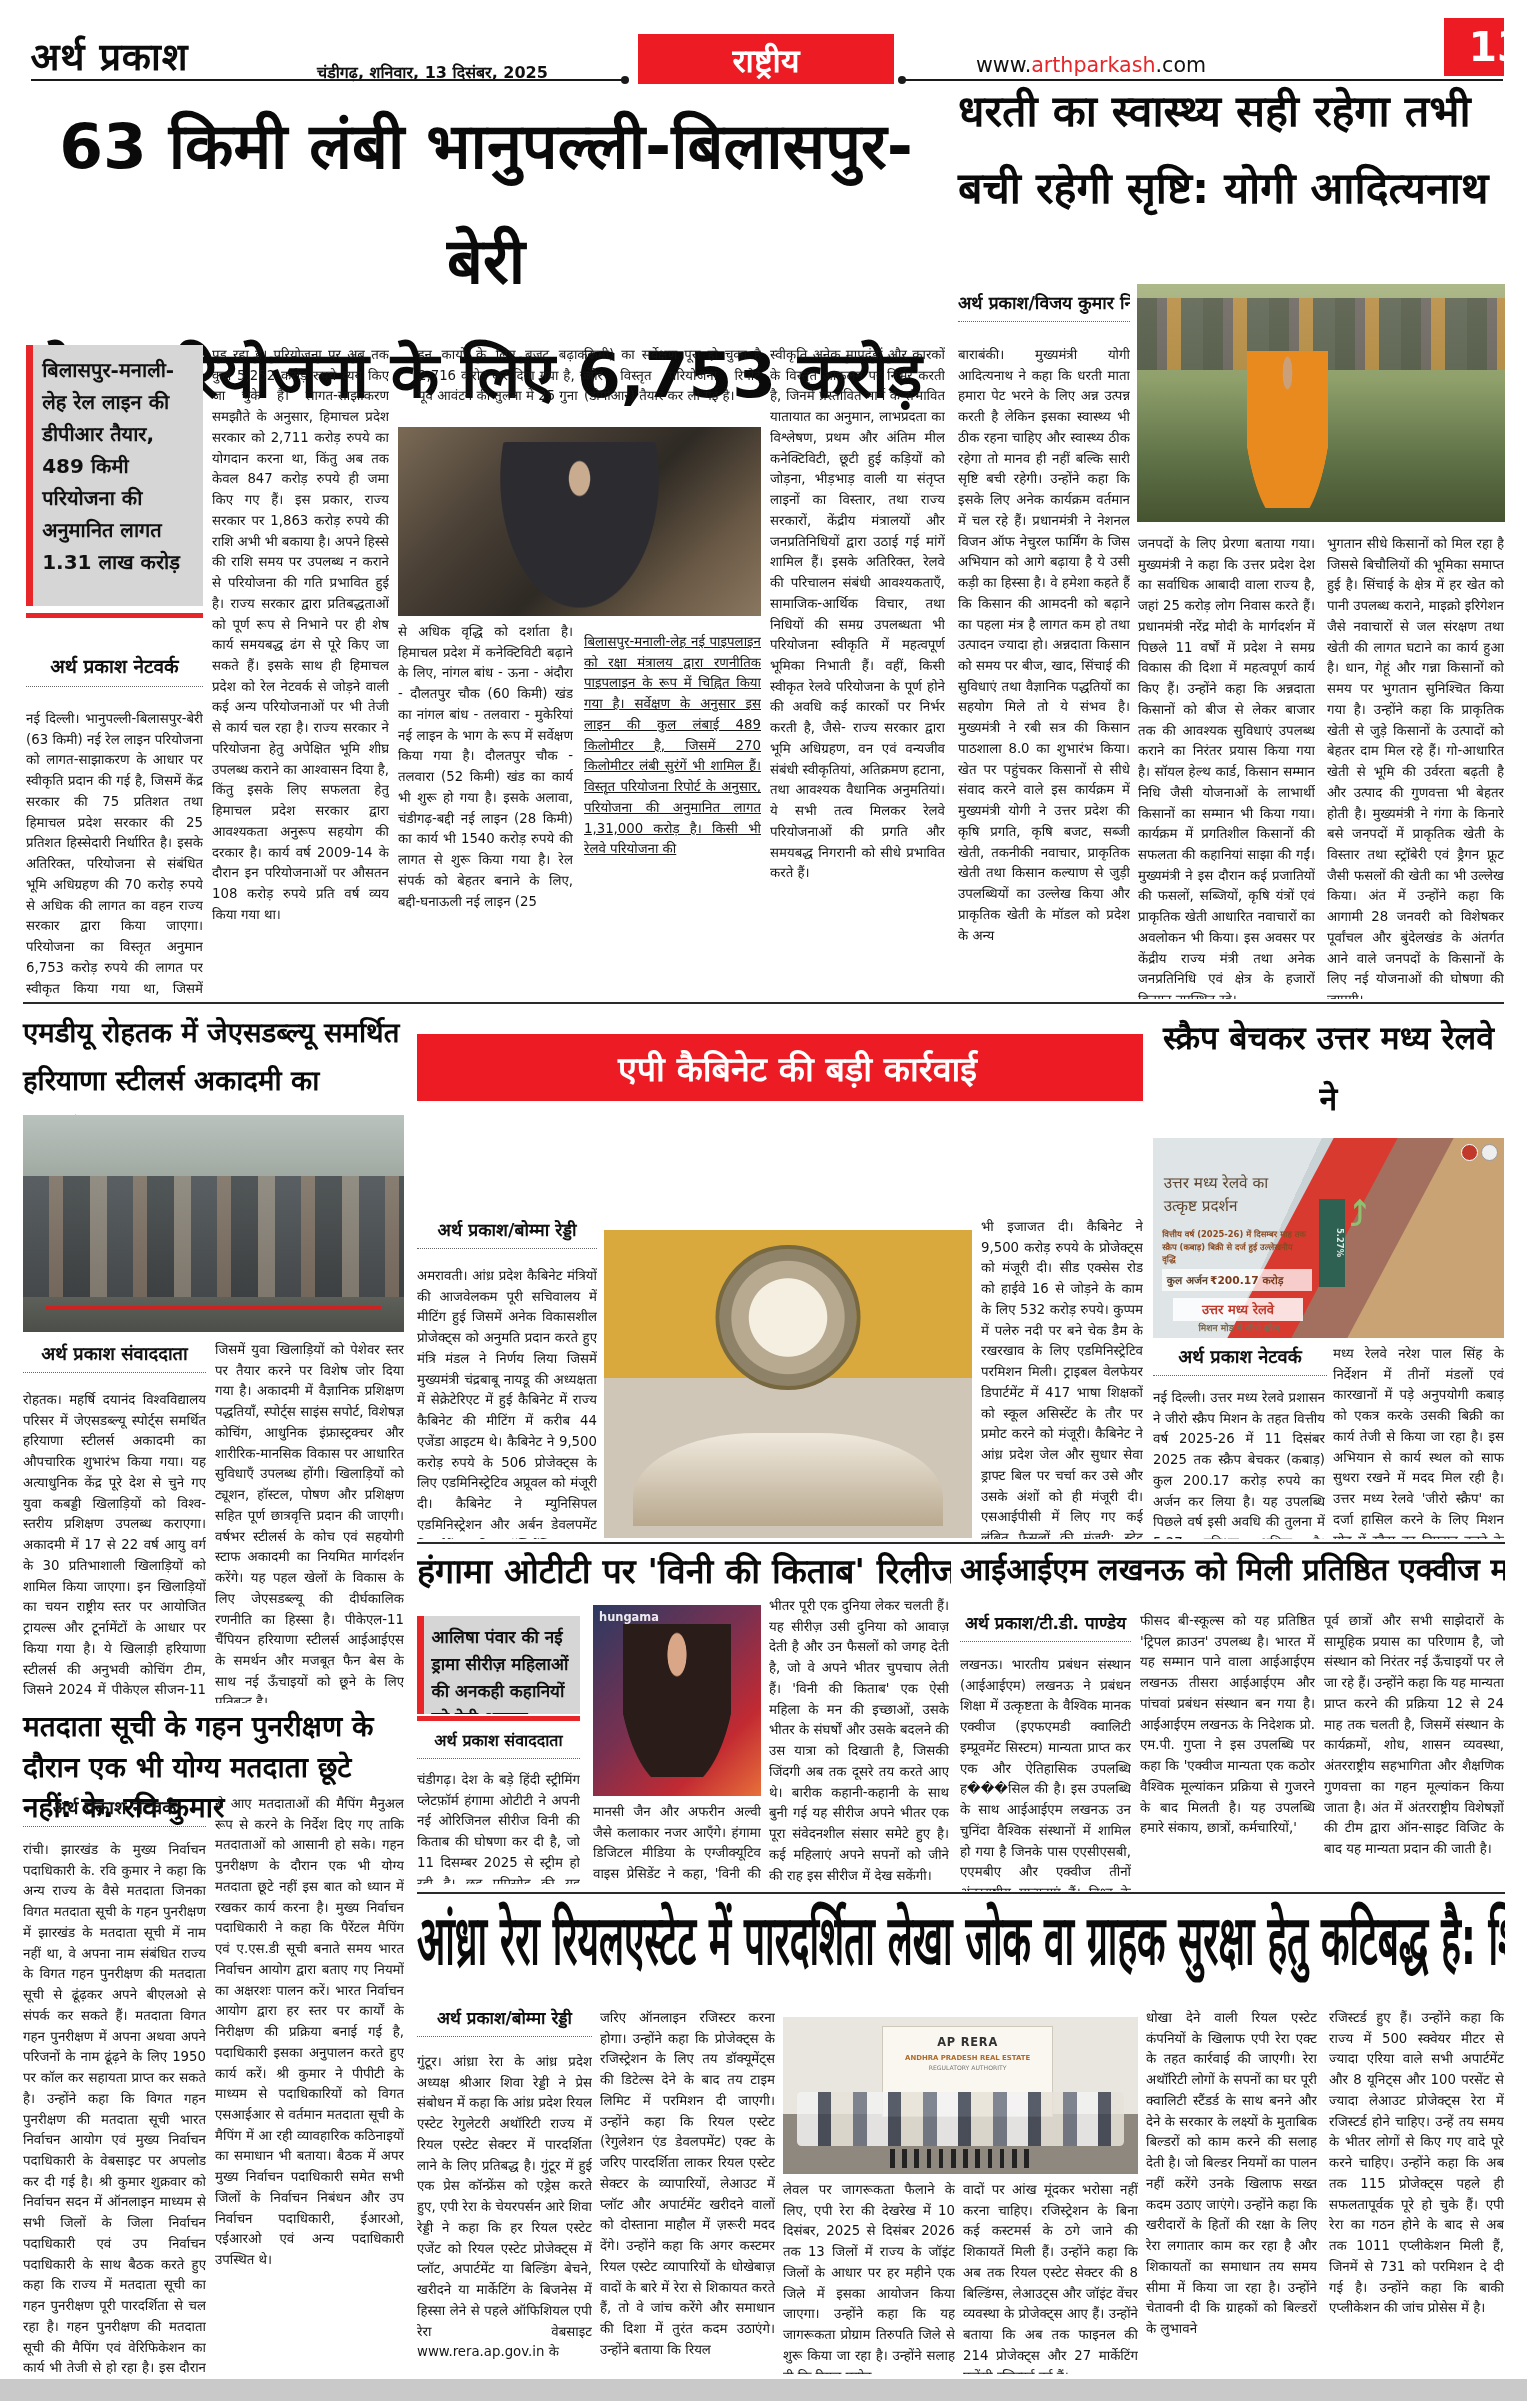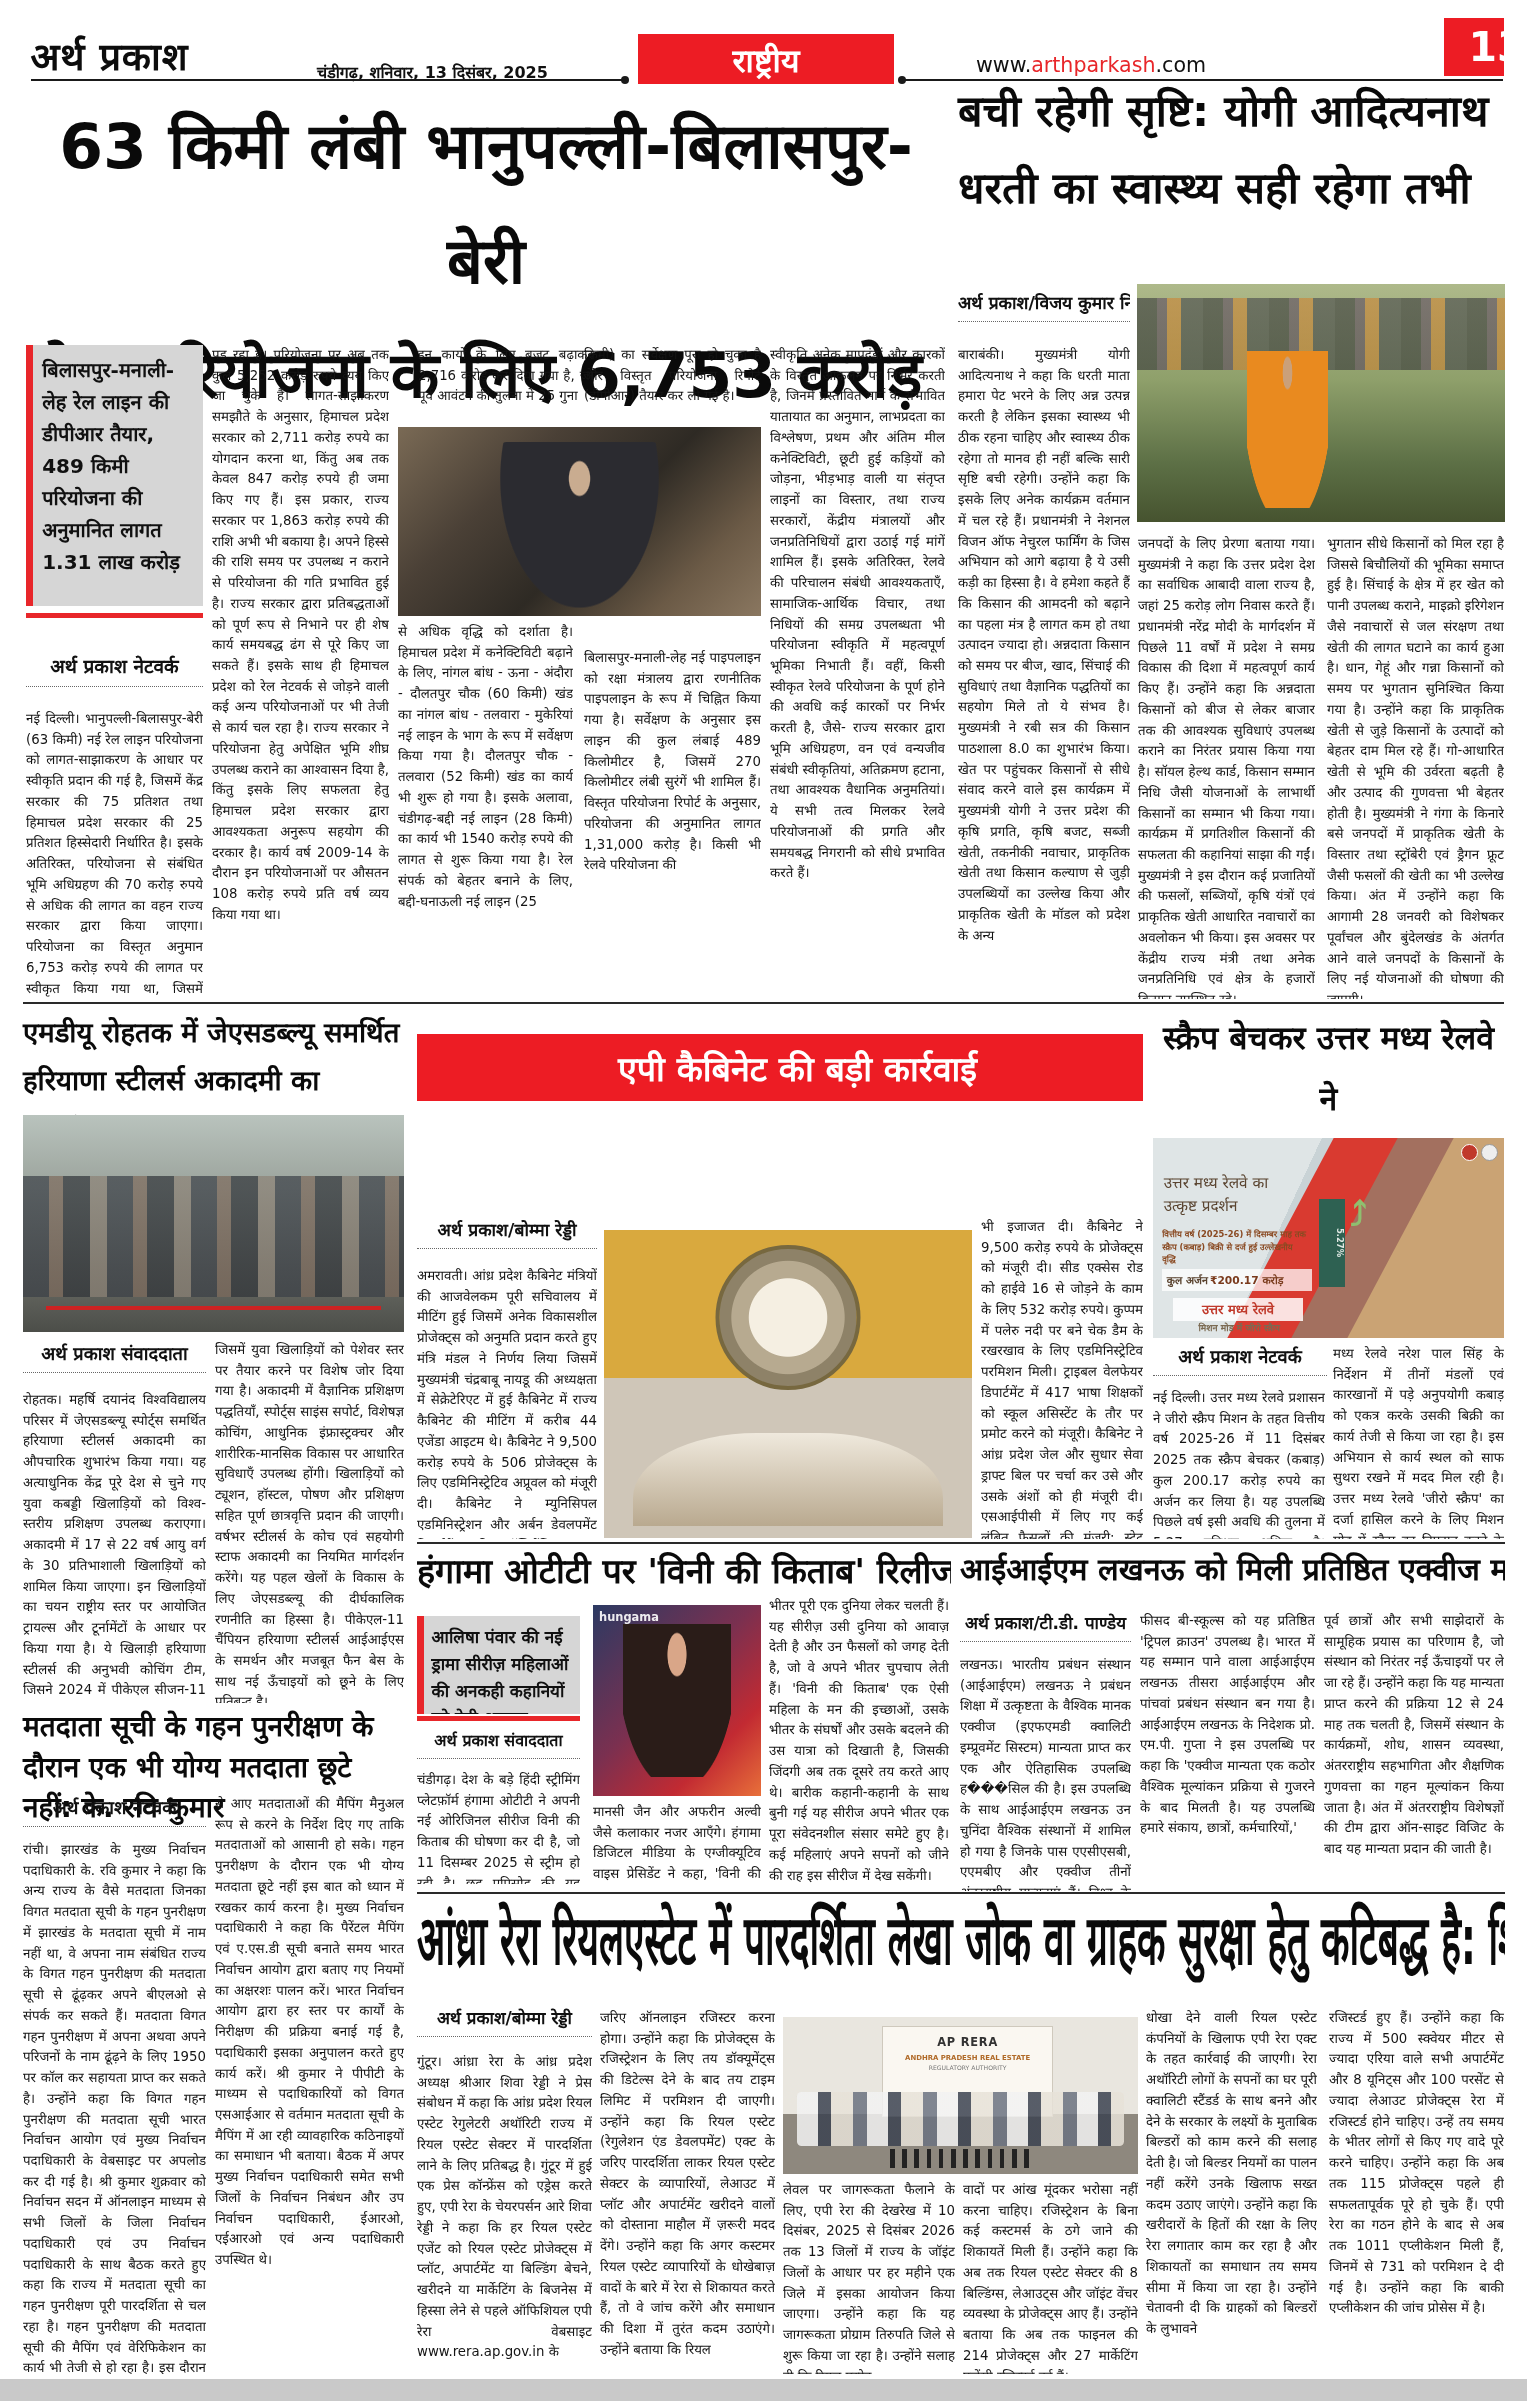--- a/index.html
+++ b/index.html
@@ -91,26 +91,26 @@
   <div class="kicker-bar" style="left:26px; top:613px; width:177px;"></div>
   <div class="byline" style="left:26px; top:653px; width:177px; font-size:19px;">अर्थ प्रकाश नेटवर्क</div>
   <div class="col" style="left:26px; top:709px; width:177px; height:290px;">नई दिल्ली। भानुपल्ली-बिलासपुर-बेरी (63 किमी) नई रेल लाइन परियोजना को लागत-साझाकरण के आधार पर स्वीकृति प्रदान की गई है, जिसमें केंद्र सरकार की 75 प्रतिशत तथा हिमाचल प्रदेश सरकार की 25 प्रतिशत हिस्सेदारी निर्धारित है। इसके अतिरिक्त, परियोजना से संबंधित भूमि अधिग्रहण की 70 करोड़ रुपये से अधिक की लागत का वहन राज्य सरकार द्वारा किया जाएगा। परियोजना का विस्तृत अनुमान 6,753 करोड़ रुपये की लागत पर स्वीकृत किया गया था, जिसमें 1,617 करोड़ रुपये भूमि लागत के रूप में शामिल है। इस परियोजना के लिए हिमाचल प्रदेश में 124 हेक्टेयर भूमि की आवश्यकता है, जिसके मुकाबले राज्य सरकार ने केवल 82 हेक्टेयर भूमि ही उपलब्ध कराई है। उपलब्ध भूमि पर कार्य प्रारंभ किया जा चुका है, जबकि बिलासपुर से बेरी तक की भूमि अभी राज्य सरकार द्वारा हस्तांतरित नहीं की गई है। भूमि की अनुपलब्धता के कारण परियोजना की गति पर गंभीर प्रतिकूल प्रभाव</div>
   <div class="col" style="left:212px; top:345px; width:177px; height:655px;">पड़ रहा है। परियोजना पर अब तक कुल 5,252 करोड़ रुपये व्यय किए जा चुके हैं। लागत-साझाकरण समझौते के अनुसार, हिमाचल प्रदेश सरकार को 2,711 करोड़ रुपये का योगदान करना था, किंतु अब तक केवल 847 करोड़ रुपये ही जमा किए गए हैं। इस प्रकार, राज्य सरकार पर 1,863 करोड़ रुपये की राशि अभी भी बकाया है। अपने हिस्से की राशि समय पर उपलब्ध न कराने से परियोजना की गति प्रभावित हुई है। राज्य सरकार द्वारा प्रतिबद्धताओं को पूर्ण रूप से निभाने पर ही शेष कार्य समयबद्ध ढंग से पूरे किए जा सकते हैं। इसके साथ ही हिमाचल प्रदेश को रेल नेटवर्क से जोड़ने वाली कई अन्य परियोजनाओं पर भी तेजी से कार्य चल रहा है। राज्य सरकार ने परियोजना हेतु अपेक्षित भूमि शीघ्र उपलब्ध कराने का आश्वासन दिया है, किंतु इसके लिए सफलता हेतु हिमाचल प्रदेश सरकार द्वारा आवश्यकता अनुरूप सहयोग की दरकार है। कार्य वर्ष 2009-14 के दौरान इन परियोजनाओं पर औसतन 108 करोड़ रुपये प्रति वर्ष व्यय किया गया था।</div>
   <div class="col" style="left:398px; top:345px; width:175px; height:79px;margin-left:20px;">इन कार्यों के लिए बजट बढ़ाकर 2,716 करोड़ कर दिया गया है, जो पूर्व आवंटन की तुलना में 25 गुना</div>
   <div class="photo ph-parliament" style="left:398px; top:427px; width:363px; height:189px;">
       <div class="fig"></div>
     </div>
   <div class="col" style="left:398px; top:622px; width:175px; height:377px;">से अधिक वृद्धि को दर्शाता है। हिमाचल प्रदेश में कनेक्टिविटी बढ़ाने के लिए, नांगल बांध - ऊना - अंदौरा - दौलतपुर चौक (60 किमी) खंड का नांगल बांध - तलवारा - मुकेरियां नई लाइन के भाग के रूप में सर्वेक्षण किया गया है। दौलतपुर चौक - तलवारा (52 किमी) खंड का कार्य भी शुरू हो गया है। इसके अलावा, चंडीगढ़-बद्दी नई लाइन (28 किमी) का कार्य भी 1540 करोड़ रुपये की लागत से शुरू किया गया है। रेल संपर्क को बेहतर बनाने के लिए, बद्दी-घनाऊली नई लाइन (25</div>
   <div class="col" style="left:584px; top:345px; width:177px; height:79px;">किमी) का सर्वेक्षण पूरा हो चुका है और विस्तृत परियोजना रिपोर्ट (डीपीआर) तैयार कर ली गई है।</div>
-  <div class="col" style="left:584px; top:648px; width:177px; height:377px;">बिलासपुर-मनाली-लेह नई पाइपलाइन को रक्षा मंत्रालय द्वारा रणनीतिक पाइपलाइन के रूप में चिह्नित किया गया है। सर्वेक्षण के अनुसार इस लाइन की कुल लंबाई 489 किलोमीटर है, जिसमें 270 किलोमीटर लंबी सुरंगें भी शामिल हैं। विस्तृत परियोजना रिपोर्ट के अनुसार, परियोजना की अनुमानित लागत 1,31,000 करोड़ है। किसी भी रेलवे परियोजना की</div>
+  <div class="col" style="left:584px; top:632px; width:177px; height:377px;text-decoration:underline;">बिलासपुर-मनाली-लेह नई पाइपलाइन को रक्षा मंत्रालय द्वारा रणनीतिक पाइपलाइन के रूप में चिह्नित किया गया है। सर्वेक्षण के अनुसार इस लाइन की कुल लंबाई 489 किलोमीटर है, जिसमें 270 किलोमीटर लंबी सुरंगें भी शामिल हैं। विस्तृत परियोजना रिपोर्ट के अनुसार, परियोजना की अनुमानित लागत 1,31,000 करोड़ है। किसी भी रेलवे परियोजना की</div>
   <div class="col" style="left:770px; top:345px; width:175px; height:655px;">स्वीकृति अनेक मापदंडों और कारकों के विस्तृत आकलन पर निर्भर करती है, जिनमें प्रस्तावित मार्ग के संभावित यातायात का अनुमान, लाभप्रदता का विश्लेषण, प्रथम और अंतिम मील कनेक्टिविटी, छूटी हुई कड़ियों को जोड़ना, भीड़भाड़ वाली या संतृप्त लाइनों का विस्तार, तथा राज्य सरकारों, केंद्रीय मंत्रालयों और जनप्रतिनिधियों द्वारा उठाई गई मांगें शामिल हैं। इसके अतिरिक्त, रेलवे की परिचालन संबंधी आवश्यकताएँ, सामाजिक-आर्थिक विचार, तथा निधियों की समग्र उपलब्धता भी परियोजना स्वीकृति में महत्वपूर्ण भूमिका निभाती हैं। वहीं, किसी स्वीकृत रेलवे परियोजना के पूर्ण होने की अवधि कई कारकों पर निर्भर करती है, जैसे- राज्य सरकार द्वारा भूमि अधिग्रहण, वन एवं वन्यजीव संबंधी स्वीकृतियां, अतिक्रमण हटाना, तथा आवश्यक वैधानिक अनुमतियां। ये सभी तत्व मिलकर रेलवे परियोजनाओं की प्रगति और समयबद्ध निगरानी को सीधे प्रभावित करते हैं।</div>
 
   <div class="dev-h" style="position:absolute; left:958px; top:73px; width:546px; font-size:43px; line-height:1.8;">
+    <div>धरती का स्वास्थ्य सही रहेगा तभी</div>
     <div>बची रहेगी सृष्टि: योगी आदित्यनाथ</div>
-    <div>धरती का स्वास्थ्य सही रहेगा तभी</div>
   </div>
   <div class="byline" style="left:958px; top:290px; width:172px; font-size:17.5px; text-align:left;">अर्थ प्रकाश/विजय कुमार निगम</div>
   <div class="photo ph-yogi" style="left:1137px; top:284px; width:368px; height:238px;">
     <div class="crowd"></div>
     <div class="saffron"></div>
   </div>
   <div class="col" style="left:958px; top:345px; width:172px; height:655px;">बाराबंकी। मुख्यमंत्री योगी आदित्यनाथ ने कहा कि धरती माता हमारा पेट भरने के लिए अन्न उत्पन्न करती है लेकिन इसका स्वास्थ्य भी ठीक रहना चाहिए और स्वास्थ्य ठीक रहेगा तो मानव ही नहीं बल्कि सारी सृष्टि बची रहेगी। उन्होंने कहा कि इसके लिए अनेक कार्यक्रम वर्तमान में चल रहे हैं। प्रधानमंत्री ने नेशनल विजन ऑफ नेचुरल फार्मिंग के जिस अभियान को आगे बढ़ाया है ये उसी कड़ी का हिस्सा है। वे हमेशा कहते हैं कि किसान की आमदनी को बढ़ाने का पहला मंत्र है लागत कम हो तथा उत्पादन ज्यादा हो। अन्नदाता किसान को समय पर बीज, खाद, सिंचाई की सुविधाएं तथा वैज्ञानिक पद्धतियों का सहयोग मिले तो ये संभव है। मुख्यमंत्री ने रबी सत्र की किसान पाठशाला 8.0 का शुभारंभ किया। खेत पर पहुंचकर किसानों से सीधे संवाद करने वाले इस कार्यक्रम में मुख्यमंत्री योगी ने उत्तर प्रदेश की कृषि प्रगति, कृषि बजट, सब्जी खेती, तकनीकी नवाचार, प्राकृतिक खेती तथा किसान कल्याण से जुड़ी उपलब्धियों का उल्लेख किया और प्राकृतिक खेती के मॉडल को प्रदेश के अन्य</div>
   <div class="col" style="left:1138px; top:534px; width:177px; height:465px;">जनपदों के लिए प्रेरणा बताया गया। मुख्यमंत्री ने कहा कि उत्तर प्रदेश देश का सर्वाधिक आबादी वाला राज्य है, जहां 25 करोड़ लोग निवास करते हैं। प्रधानमंत्री नरेंद्र मोदी के मार्गदर्शन में पिछले 11 वर्षों में प्रदेश ने समग्र विकास की दिशा में महत्वपूर्ण कार्य किए हैं। उन्होंने कहा कि अन्नदाता किसानों को बीज से लेकर बाजार तक की आवश्यक सुविधाएं उपलब्ध कराने का निरंतर प्रयास किया गया है। सॉयल हेल्थ कार्ड, किसान सम्मान निधि जैसी योजनाओं के लाभार्थी किसानों का सम्मान भी किया गया। कार्यक्रम में प्रगतिशील किसानों की सफलता की कहानियां साझा की गईं। मुख्यमंत्री ने इस दौरान कई प्रजातियों की फसलों, सब्जियों, कृषि यंत्रों एवं प्राकृतिक खेती आधारित नवाचारों का अवलोकन भी किया। इस अवसर पर केंद्रीय राज्य मंत्री तथा अनेक जनप्रतिनिधि एवं क्षेत्र के हजारों किसान उपस्थित रहे।</div>
   <div class="col" style="left:1327px; top:534px; width:177px; height:465px;">भुगतान सीधे किसानों को मिल रहा है जिससे बिचौलियों की भूमिका समाप्त हुई है। सिंचाई के क्षेत्र में हर खेत को पानी उपलब्ध कराने, माइक्रो इरिगेशन जैसे नवाचारों से जल संरक्षण तथा खेती की लागत घटाने का कार्य हुआ है। धान, गेहूं और गन्ना किसानों को समय पर भुगतान सुनिश्चित किया गया है। उन्होंने कहा कि प्राकृतिक खेती से जुड़े किसानों के उत्पादों को बेहतर दाम मिल रहे हैं। गो-आधारित खेती से भूमि की उर्वरता बढ़ती है और उत्पाद की गुणवत्ता भी बेहतर होती है। मुख्यमंत्री ने गंगा के किनारे बसे जनपदों में प्राकृतिक खेती के विस्तार तथा स्ट्रॉबेरी एवं ड्रैगन फ्रूट जैसी फसलों की खेती का भी उल्लेख किया। अंत में उन्होंने कहा कि आगामी 28 जनवरी को विशेषकर पूर्वांचल और बुंदेलखंड के अंतर्गत आने वाले जनपदों के किसानों के लिए नई योजनाओं की घोषणा की जाएगी।</div>
 

